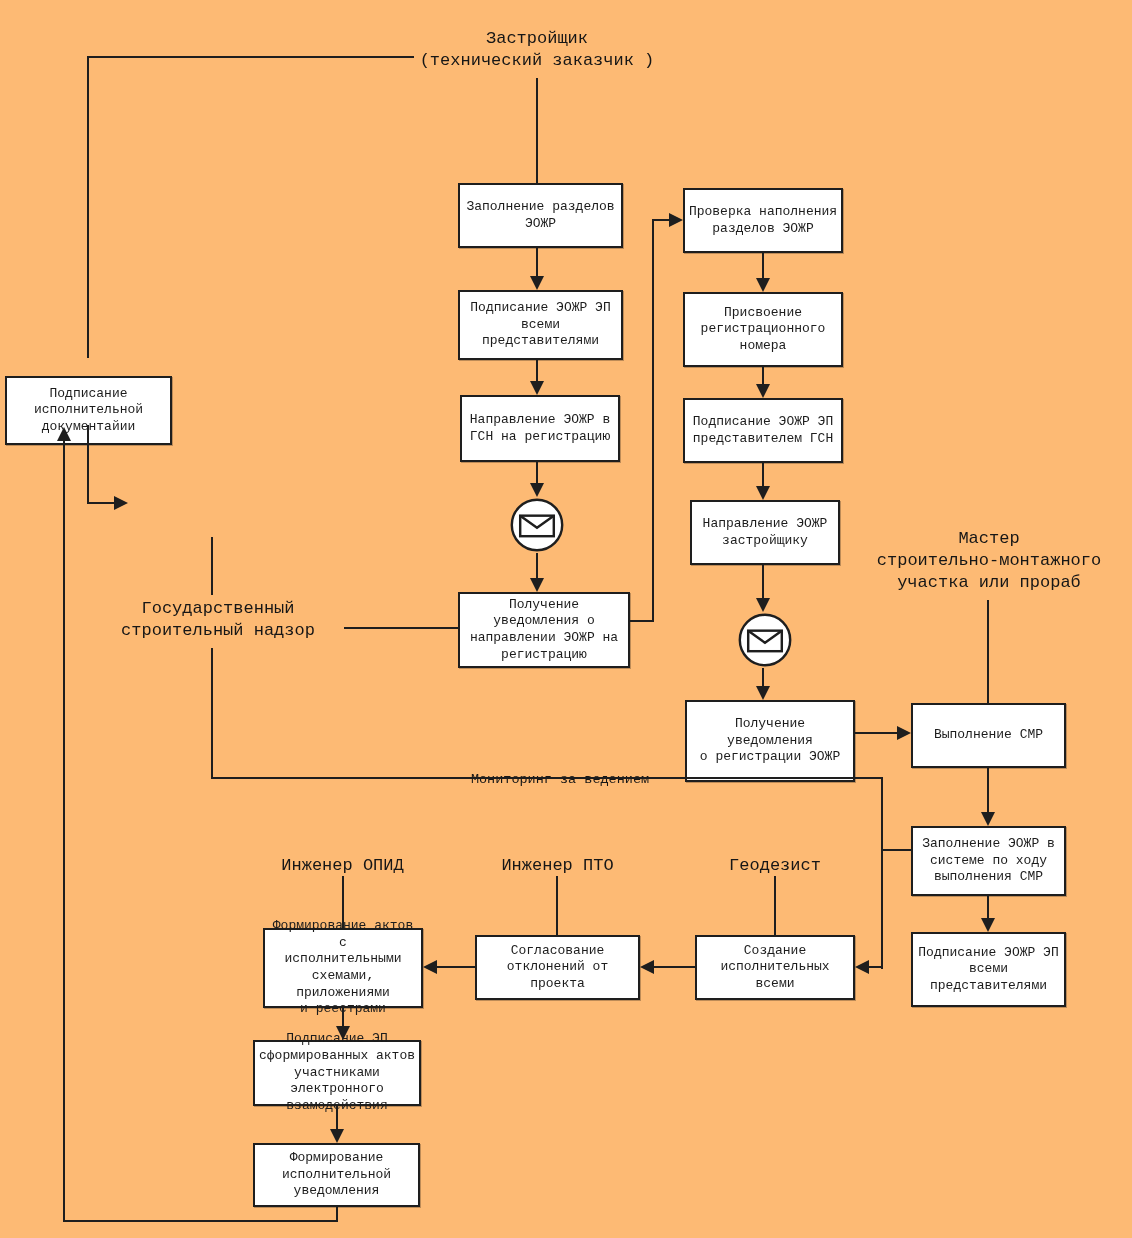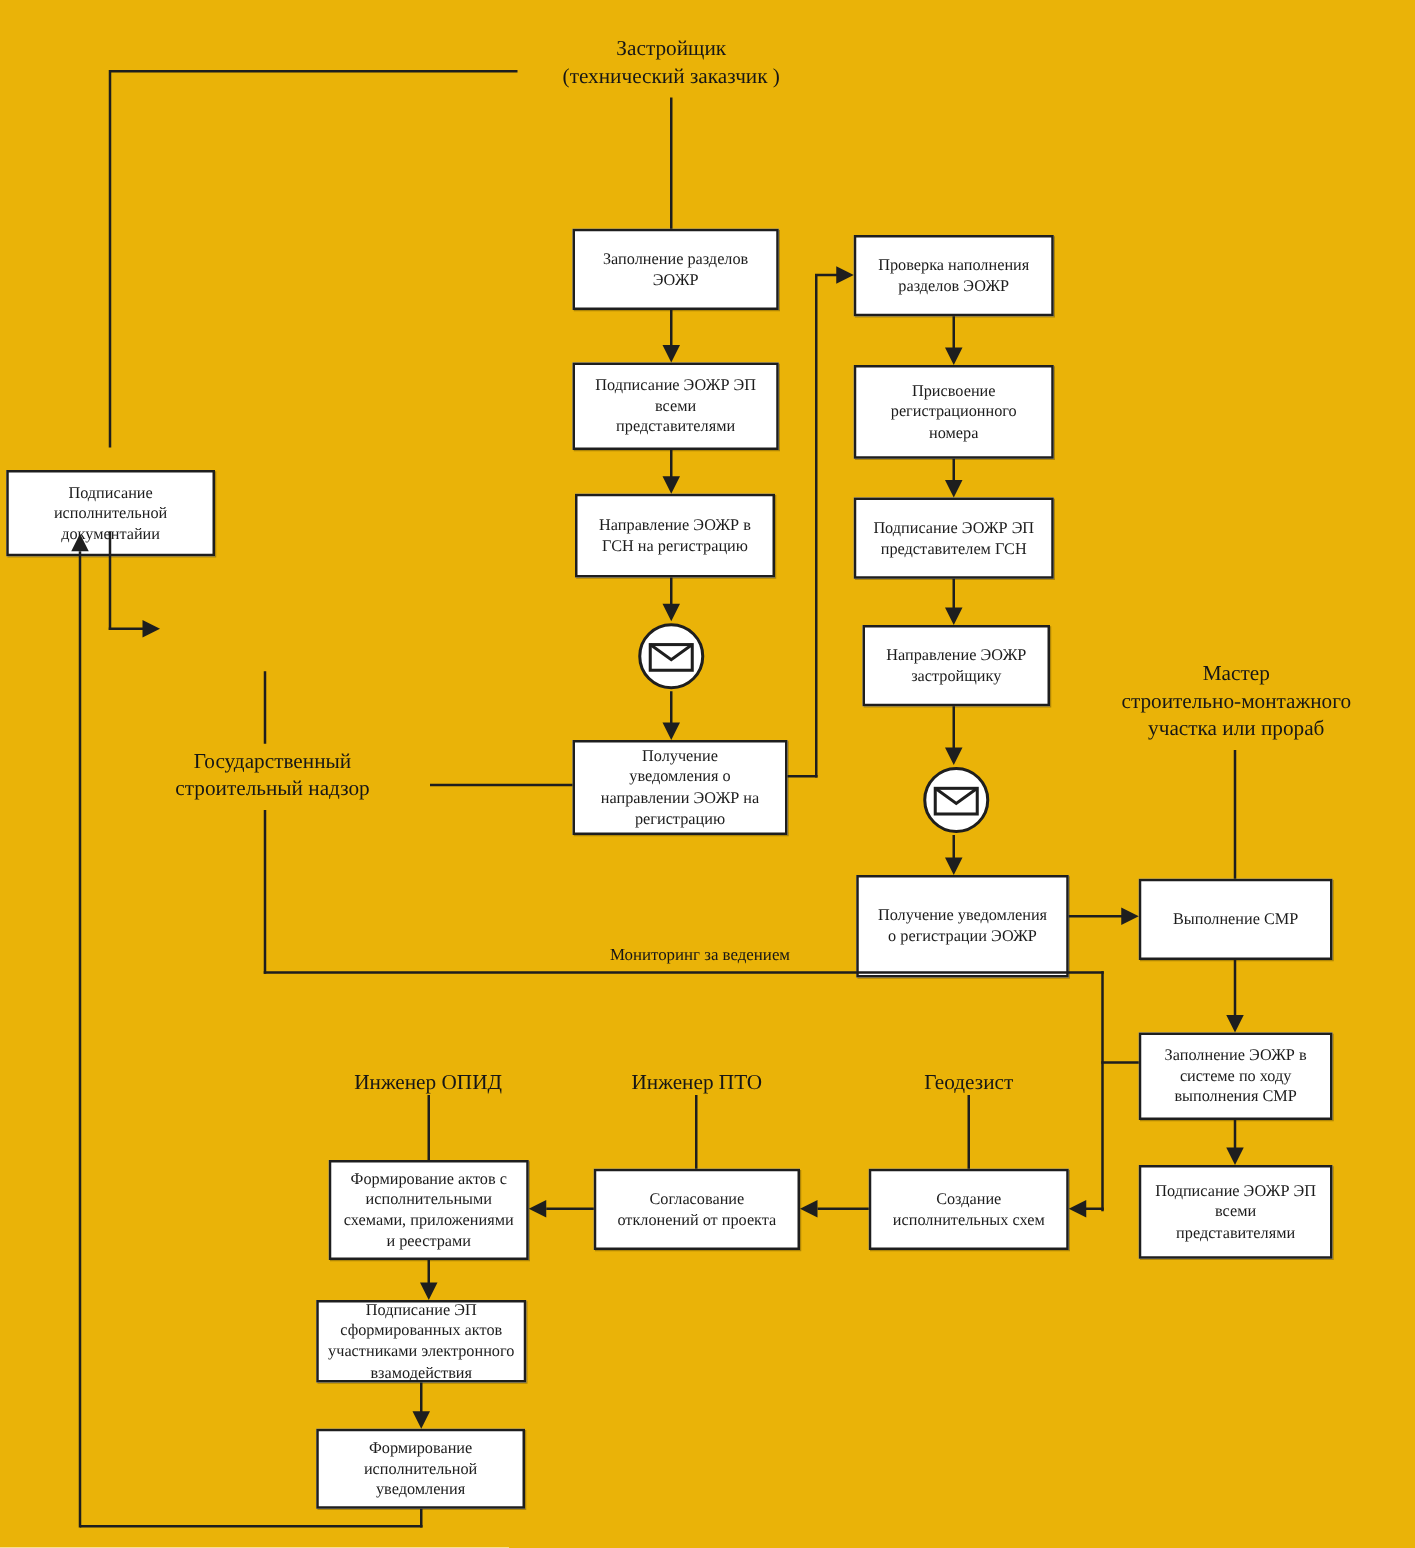--- a/index.html
+++ b/index.html
@@ -1,32 +1,32 @@
 <!DOCTYPE html>
 <html><head>
 <meta charset="utf-8">
 <style>
   html,body{margin:0;padding:0;background:#fff;}
   .canvas{
-    position:relative;width:1132px;height:1238px;background:#eab308;
-    font-family:Liberation Serif, serif;color:#1c1c1c;
+    position:relative;width:1132px;height:1238px;background:#fdba74;
+    font-family:Liberation Mono, monospace;color:#1c1c1c;
     overflow:hidden;
   }
   .node{
     position:absolute;border:2px solid #1e1e1e;background:#fff;
     display:flex;align-items:center;justify-content:center;text-align:center;
     font-size:13px;line-height:1.28;box-sizing:border-box;padding:0 3px;
     box-shadow:1px 1px 0 rgba(0,0,0,.25);
   }
   .node span{white-space:pre-line;}
   .lbl{
     position:absolute;text-align:center;font-size:17px;line-height:1.3;
     white-space:pre-line;color:#161616;
   }
-  .lbl.small{font-size:13.5px;}
+  .lbl.small{font-size:13.5px;margin-top:16px;}
   .hl{position:absolute;height:2px;background:#1e1e1e;}
   .vl{position:absolute;width:2px;background:#1e1e1e;}
   .ah{position:absolute;width:0;height:0;}
   .ah.down{border-left:7px solid transparent;border-right:7px solid transparent;border-top:14px solid #1e1e1e;}
   .ah.up{border-left:7px solid transparent;border-right:7px solid transparent;border-bottom:14px solid #1e1e1e;}
   .ah.right{border-top:7px solid transparent;border-bottom:7px solid transparent;border-left:14px solid #1e1e1e;}
   .ah.left{border-top:7px solid transparent;border-bottom:7px solid transparent;border-right:14px solid #1e1e1e;}
   .env{position:absolute;width:56px;height:56px;}
 </style>
 </head>
@@ -107,21 +107,21 @@
 исполнительными
 схемами, приложениями
 и реестрами</span>
     </div>
   <div class="node" style="left:475px;top:935px;width:165px;height:65px">
       <span>Согласование
 отклонений от проекта</span>
     </div>
   <div class="node" style="left:695px;top:935px;width:160px;height:65px">
       <span>Создание
-исполнительных схем</span>
+исполнительных всеми</span>
     </div>
   <div class="node" style="left:253px;top:1040px;width:168px;height:66px">
       <span>Подписание ЭП
 сформированных актов
 участниками электронного
 взамодействия</span>
     </div>
   <div class="node" style="left:253px;top:1143px;width:167px;height:64px">
       <span>Формирование
 исполнительной

